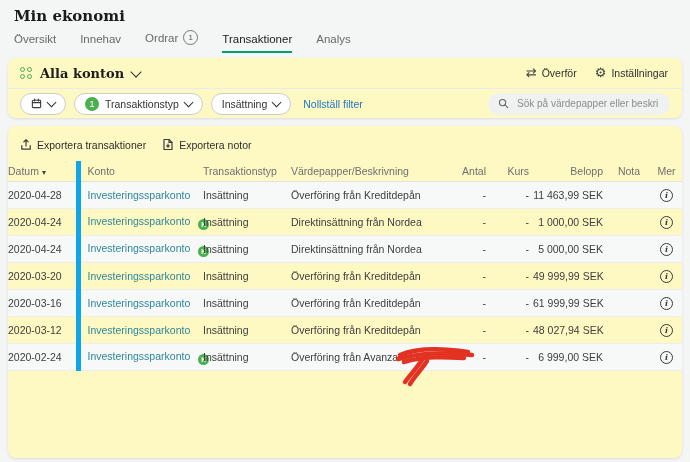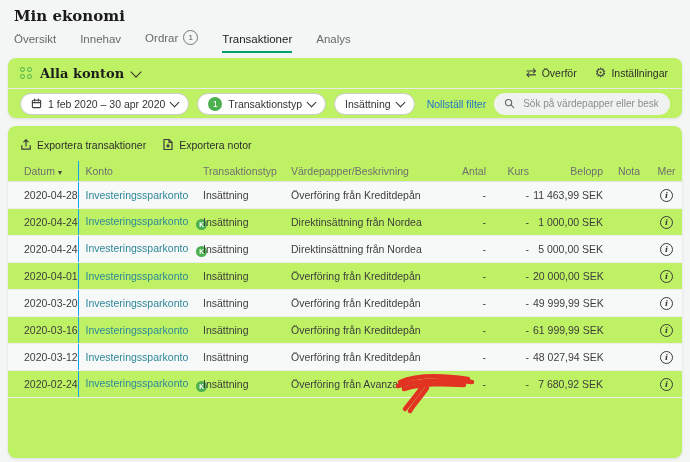--- a/index.html
+++ b/index.html
@@ -24,21 +24,21 @@
     display:flex;align-items:center;gap:5px;white-space:nowrap;
   }
   .tab.active{color:#1c1c1c;border-bottom-color:var(--accent-green,#00a16b);}
   .tab-badge{
     width:13px;height:13px;border:1px solid #757575;border-radius:50%;
     font-size:8px;color:#555;display:inline-flex;align-items:center;justify-content:center;
   }
 
   
   .card{
-    margin:0 8px;background:#bef264;border-radius:8px;
+    margin:0 8px;background:#fef9c3;border-radius:8px;
     box-shadow:0 1px 3px rgba(0,0,0,.10);
   }
   .card.filters-card{margin-top:5px;height:60px;}
   .card.table-card{margin-top:8px;height:332px;display:flex;flex-direction:column;}
 
   
   .account-row{height:30px;display:flex;align-items:center;justify-content:space-between;padding:0 14px 0 12px;}
   .account-selector{display:flex;align-items:center;gap:8px;cursor:pointer;background:none;border:none;padding:0;}
   .grid-icon{display:grid;grid-template-columns:5px 5px;gap:2px;}
   .grid-icon i{width:5px;height:5px;border:1.5px solid var(--badge-green,#4caf50);border-radius:50%;box-sizing:border-box;}
@@ -81,21 +81,21 @@
   table{width:100%;border-collapse:collapse;table-layout:fixed;}
   thead th{
     font-weight:normal;font-size:10.5px;color:#6f6f6f;text-align:left;
     height:20px;padding:0;border-bottom:1px solid #e2e2e2;vertical-align:middle;white-space:nowrap;
   }
   tbody td{
     font-size:10.5px;color:#3d3d3d;height:26px;padding:0;
     border-bottom:1px solid #ededed;vertical-align:middle;white-space:nowrap;
   }
   tbody tr:nth-child(odd){background:#f7f8f8;}
-  th.c-datum,td.c-datum{padding-left:16px;border-right:1px solid #0ea5e9;}
+  th.c-datum,td.c-datum{padding-left:0;border-right:5px solid #0ea5e9;}
   th.c-konto,td.c-konto{padding-left:7px;}
   th.c-antal,td.c-antal,th.c-kurs,td.c-kurs,th.c-belopp,td.c-belopp{text-align:right;padding-right:4px;}
   th.c-nota,td.c-nota{text-align:center;}
   th.c-mer,td.c-mer{text-align:center;}
   .sort-ind{font-size:8px;color:#444;margin-left:3px;}
   .acct-link{color:var(--link-teal,#2d8799);text-decoration:none;cursor:pointer;}
   .kbadge{
     display:none;width:11px;height:11px;border-radius:50%;margin-left:5px;
     background:var(--badge-green,#4caf50);color:#fff;font-size:6.5px;font-weight:bold;
     align-items:center;justify-content:center;vertical-align:-2px;
@@ -161,21 +161,20 @@
         </button>
       </div>
     </div>
     <div class="divider"></div>
     <div class="filter-row">
       <button class="chip">
         <svg class="lineicon" width="11" height="11" viewBox="0 0 12 12">
             <rect x="1.5" y="2.5" width="9" height="8" rx="1"></rect>
             <path d="M1.5 5 h9 M4 1.2 v2 M8 1.2 v2"></path>
           </svg>
-        <span>1 feb 2020 – 30 apr 2020</span>
         <span class="chev"></span>
       </button>
       <button class="chip">
         <span class="chip-badge">1</span>
         <span>Transaktionstyp</span>
         <span class="chev"></span>
       </button>
       <button class="chip">
         <span>Insättning</span>
         <span class="chev"></span>
@@ -293,39 +292,20 @@
     </td>
     <td class="c-antal">-</td>
     <td class="c-kurs">-</td>
     <td class="c-belopp">5 000,00 SEK</td>
     <td class="c-nota"></td>
     <td class="c-mer">
       <span class="info-icon">i</span>
     </td>
   </tr>
 
-  <tr>
-    <td class="c-datum">2020-04-01</td>
-    <td class="c-konto">
-      <a class="acct-link">Investeringssparkonto</a>
-      
-    </td>
-    <td class="c-typ">Insättning</td>
-    <td class="c-besk">
-      <span>Överföring från Kreditdepån</span>
-      
-    </td>
-    <td class="c-antal">-</td>
-    <td class="c-kurs">-</td>
-    <td class="c-belopp">20 000,00 SEK</td>
-    <td class="c-nota"></td>
-    <td class="c-mer">
-      <span class="info-icon">i</span>
-    </td>
-  </tr>
 
 
   <tr>
     <td class="c-datum">2020-03-20</td>
     <td class="c-konto">
       <a class="acct-link">Investeringssparkonto</a>
       
     </td>
     <td class="c-typ">Insättning</td>
     <td class="c-besk">
@@ -395,21 +375,21 @@
           <path d="M4 10 C 20 3, 45 3, 72 7"></path>
           <path d="M2 14 C 25 7, 50 8, 76 10"></path>
           <path d="M8 17 C 28 11, 48 12, 68 13"></path>
           <path d="M26 15 C 20 24, 14 30, 9 37"></path>
           <path d="M31 16 C 25 25, 19 31, 14 39"></path>
         </g>
       </svg>
     </td>
     <td class="c-antal">-</td>
     <td class="c-kurs">-</td>
-    <td class="c-belopp">7 680,92 SEK</td>
+    <td class="c-belopp">6 999,00 SEK</td>
     <td class="c-nota"></td>
     <td class="c-mer">
       <span class="info-icon">i</span>
     </td>
   </tr>
 </tbody>
     </table>
 
   </section>
 

